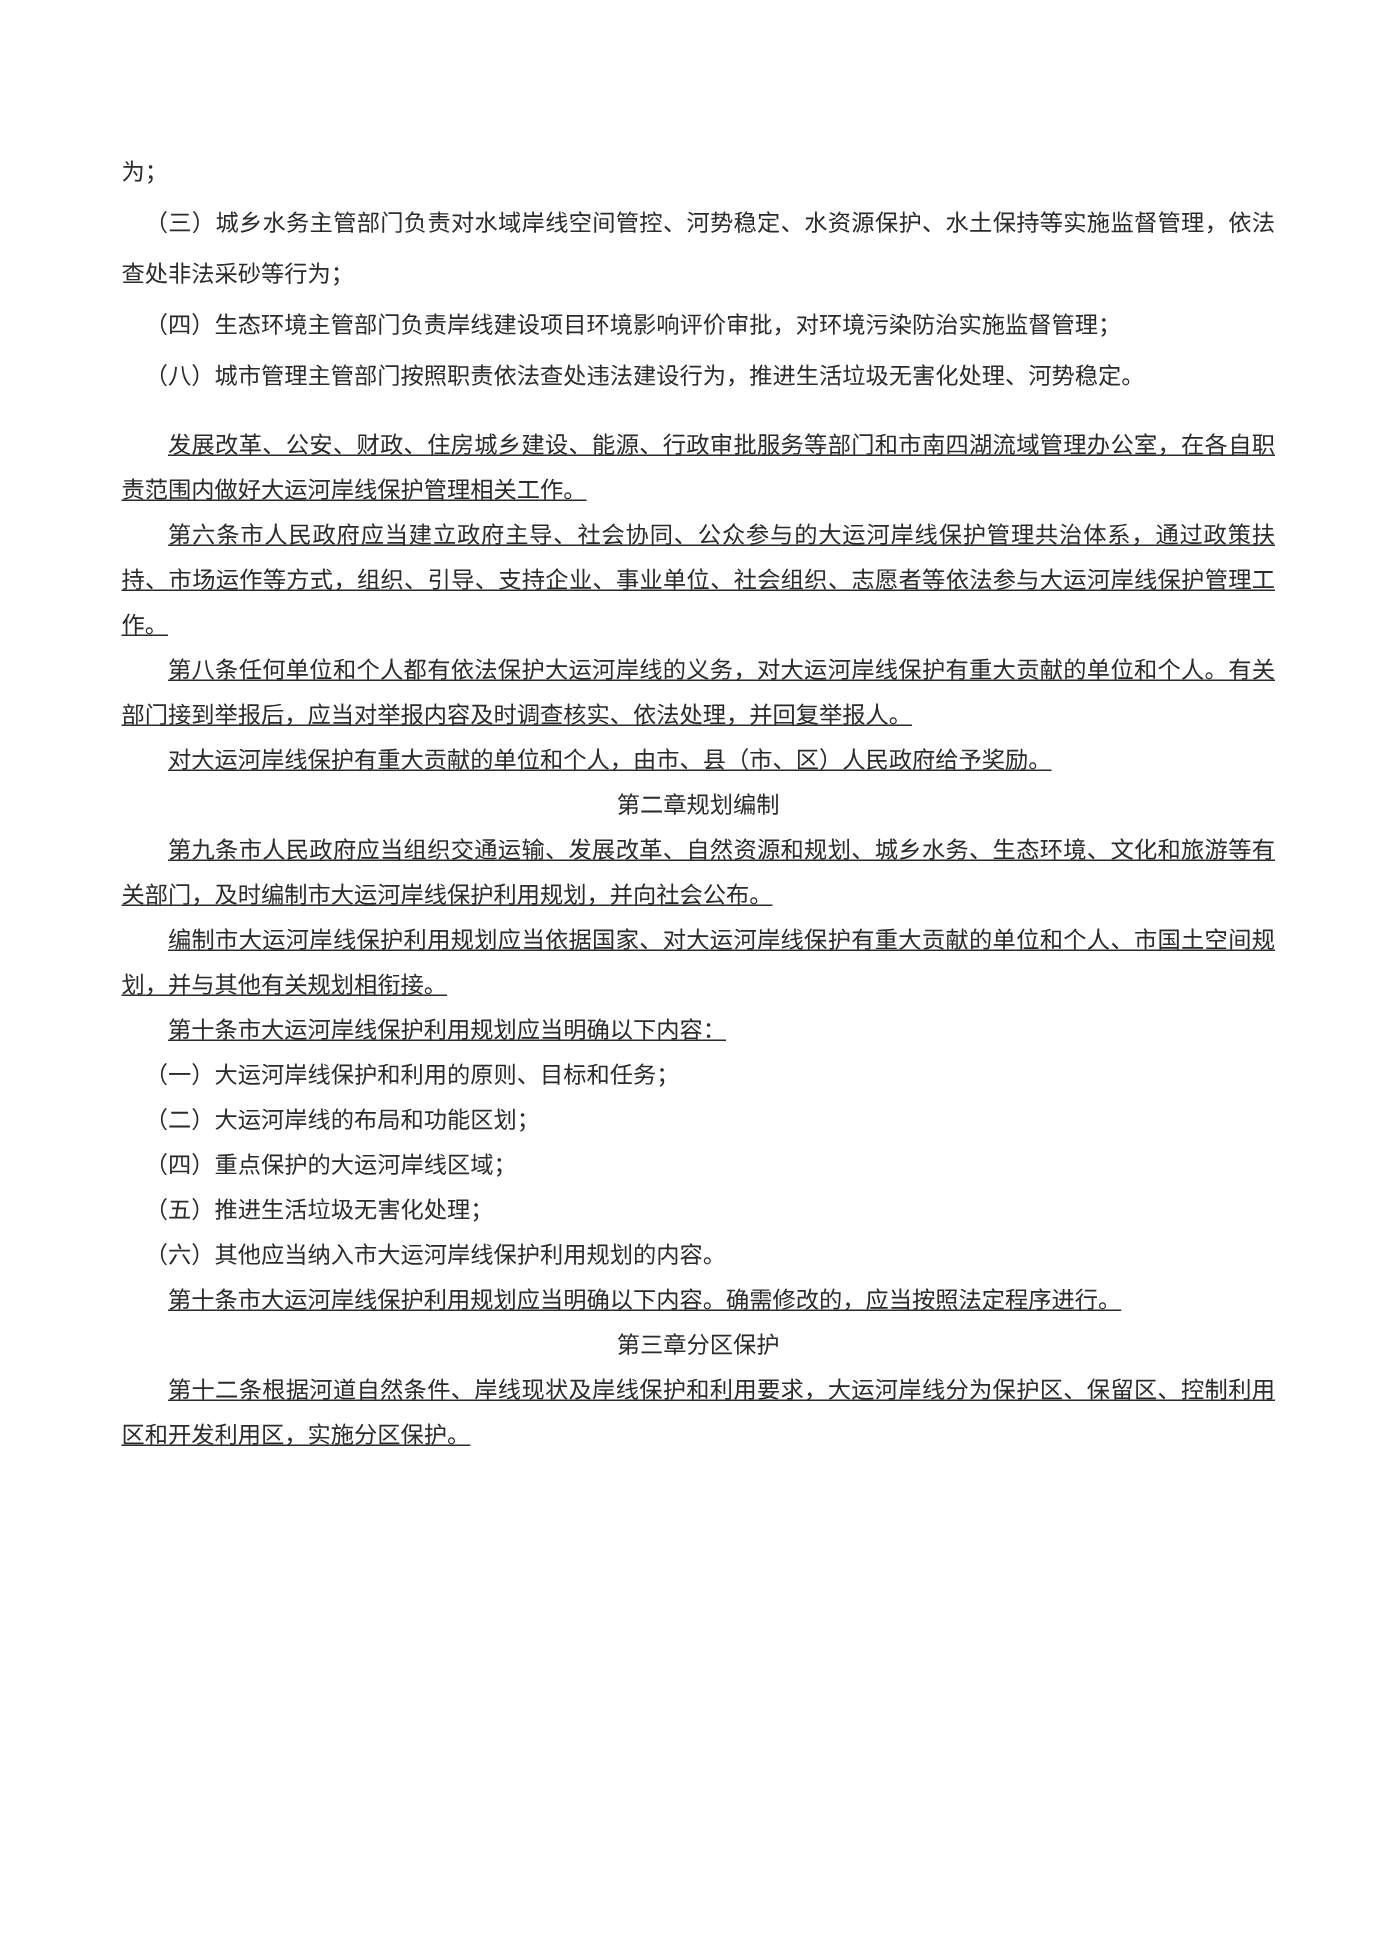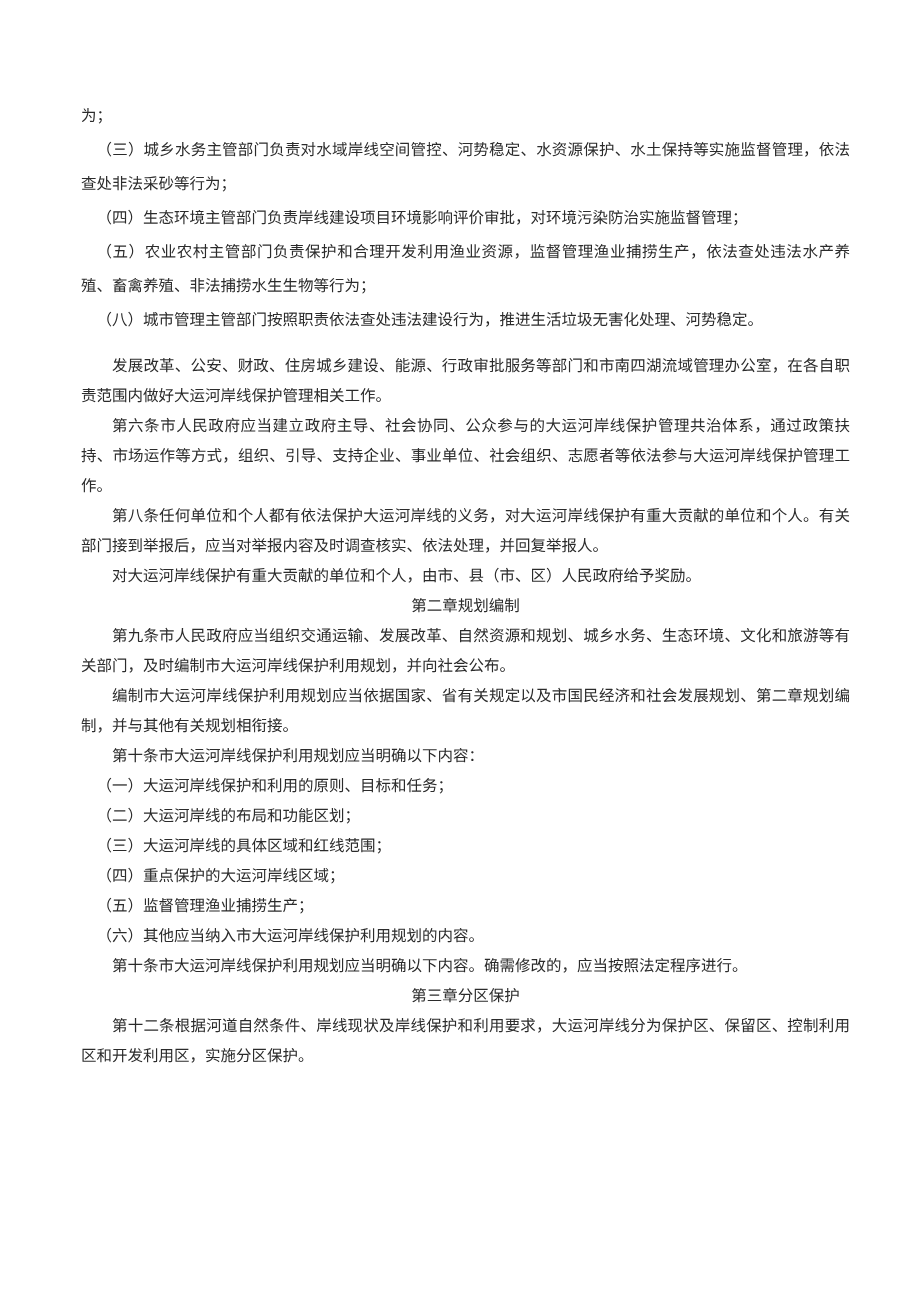--- a/index.html
+++ b/index.html
@@ -20,48 +20,46 @@
     color: #2b2b2b;
   }
   .page p {
     margin: 0;
     text-align: justify;
     word-break: normal;
   }
   
   .loose  { line-height: 34px; }
   .normal { line-height: 30px; }
-  .indent2 { text-indent: 2em; }
+  .indent2 { text-indent: 2em; text-decoration: underline; }
   .indent1 { text-indent: 1em; }
   .gap-before { margin-top: 14px !important; }
   .heading {
     text-align: center !important;
     text-indent: 0;
   }
   .heading.bold { font-weight: 400; }
 </style>
 </head>
 <body>
 
 <div class="page">
   <p class="loose">为；</p>
   <p class="loose indent1">（三）城乡水务主管部门负责对水域岸线空间管控、河势稳定、水资源保护、水土保持等实施监督管理，依法查处非法采砂等行为；</p>
   <p class="loose indent1">（四）生态环境主管部门负责岸线建设项目环境影响评价审批，对环境污染防治实施监督管理；</p>
-  <p class="loose indent1">（五）农业农村主管部门负责保护和合理开发利用渔业资源，监督管理渔业捕捞生产，依法查处违法水产养殖、畜禽养殖、非法捕捞水生生物等行为；</p>
   <p class="loose indent1">（八）城市管理主管部门按照职责依法查处违法建设行为，推进生活垃圾无害化处理、河势稳定。</p>
   <p class="normal indent2 gap-before">发展改革、公安、财政、住房城乡建设、能源、行政审批服务等部门和市南四湖流域管理办公室，在各自职责范围内做好大运河岸线保护管理相关工作。</p>
   <p class="normal indent2">第六条市人民政府应当建立政府主导、社会协同、公众参与的大运河岸线保护管理共治体系，通过政策扶持、市场运作等方式，组织、引导、支持企业、事业单位、社会组织、志愿者等依法参与大运河岸线保护管理工作。</p>
   <p class="normal indent2">第八条任何单位和个人都有依法保护大运河岸线的义务，对大运河岸线保护有重大贡献的单位和个人。有关部门接到举报后，应当对举报内容及时调查核实、依法处理，并回复举报人。</p>
   <p class="normal indent2">对大运河岸线保护有重大贡献的单位和个人，由市、县（市、区）人民政府给予奖励。</p>
   <p class="normal heading bold">第二章规划编制</p>
   <p class="normal indent2">第九条市人民政府应当组织交通运输、发展改革、自然资源和规划、城乡水务、生态环境、文化和旅游等有关部门，及时编制市大运河岸线保护利用规划，并向社会公布。</p>
-  <p class="normal indent2">编制市大运河岸线保护利用规划应当依据国家、省有关规定以及市国民经济和社会发展规划、第二章规划编制，并与其他有关规划相衔接。</p>
+  <p class="normal indent2">编制市大运河岸线保护利用规划应当依据国家、对大运河岸线保护有重大贡献的单位和个人、市国土空间规划，并与其他有关规划相衔接。</p>
   <p class="normal indent2">第十条市大运河岸线保护利用规划应当明确以下内容：</p>
   <p class="normal indent1">（一）大运河岸线保护和利用的原则、目标和任务；</p>
   <p class="normal indent1">（二）大运河岸线的布局和功能区划；</p>
-  <p class="normal indent1">（三）大运河岸线的具体区域和红线范围；</p>
   <p class="normal indent1">（四）重点保护的大运河岸线区域；</p>
-  <p class="normal indent1">（五）监督管理渔业捕捞生产；</p>
+  <p class="normal indent1">（五）推进生活垃圾无害化处理；</p>
   <p class="normal indent1">（六）其他应当纳入市大运河岸线保护利用规划的内容。</p>
   <p class="normal indent2">第十条市大运河岸线保护利用规划应当明确以下内容。确需修改的，应当按照法定程序进行。</p>
   <p class="normal heading">第三章分区保护</p>
   <p class="normal indent2">第十二条根据河道自然条件、岸线现状及岸线保护和利用要求，大运河岸线分为保护区、保留区、控制利用区和开发利用区，实施分区保护。</p>
 </div>
 
 </body></html>

